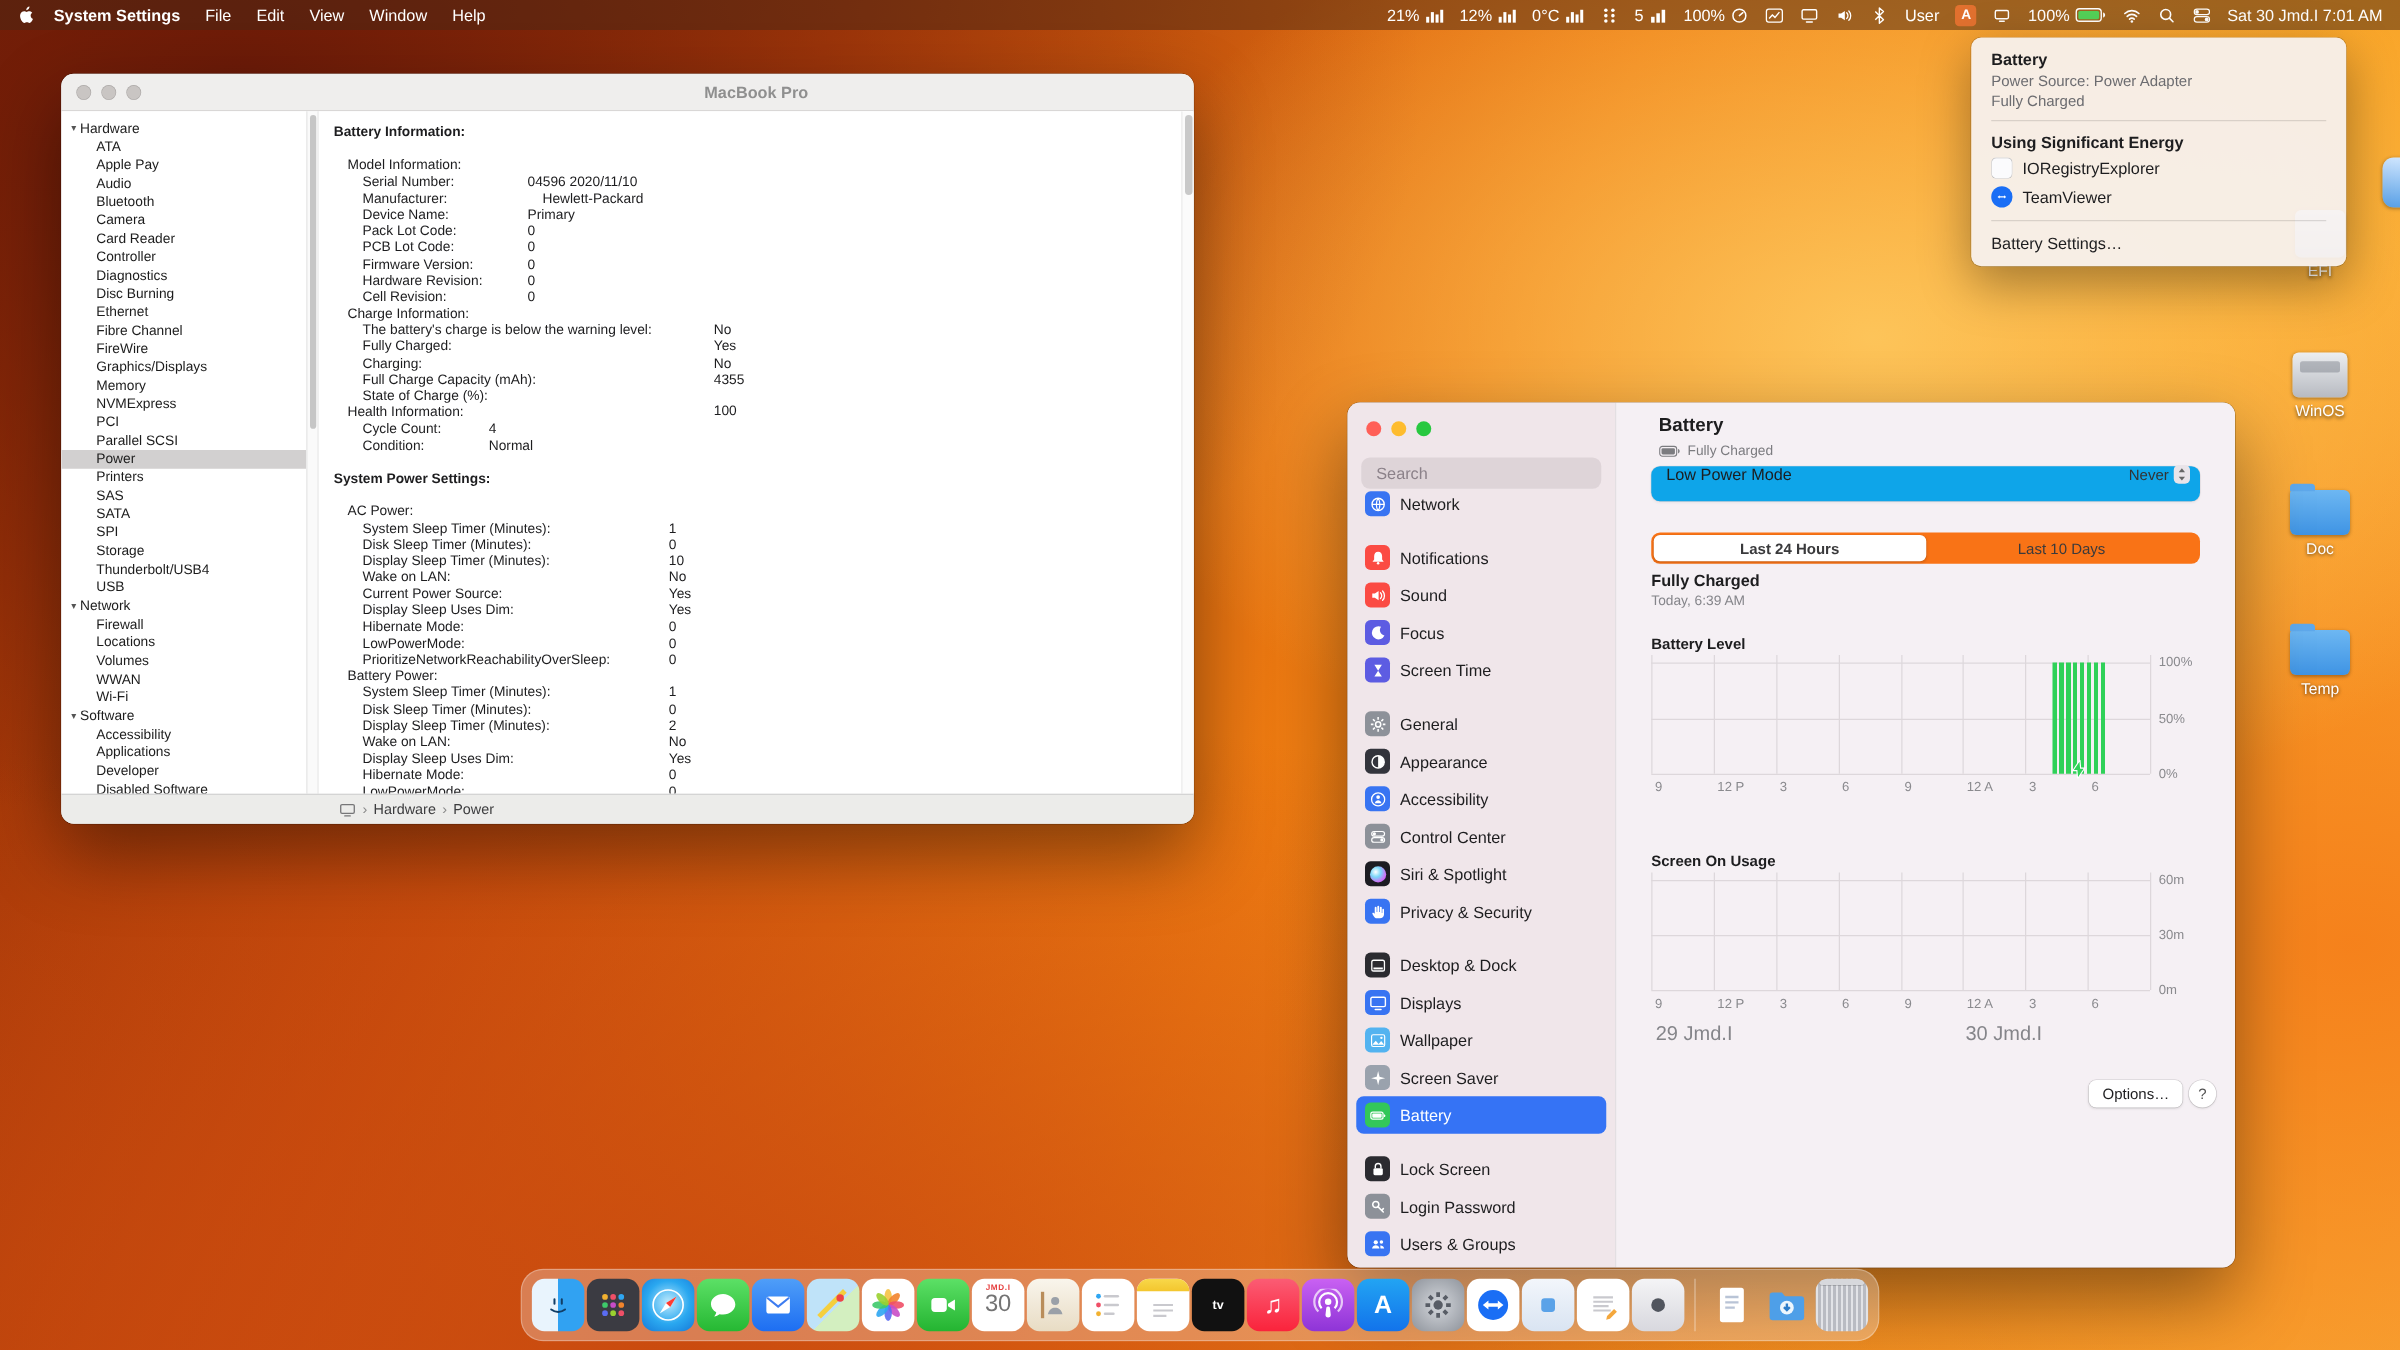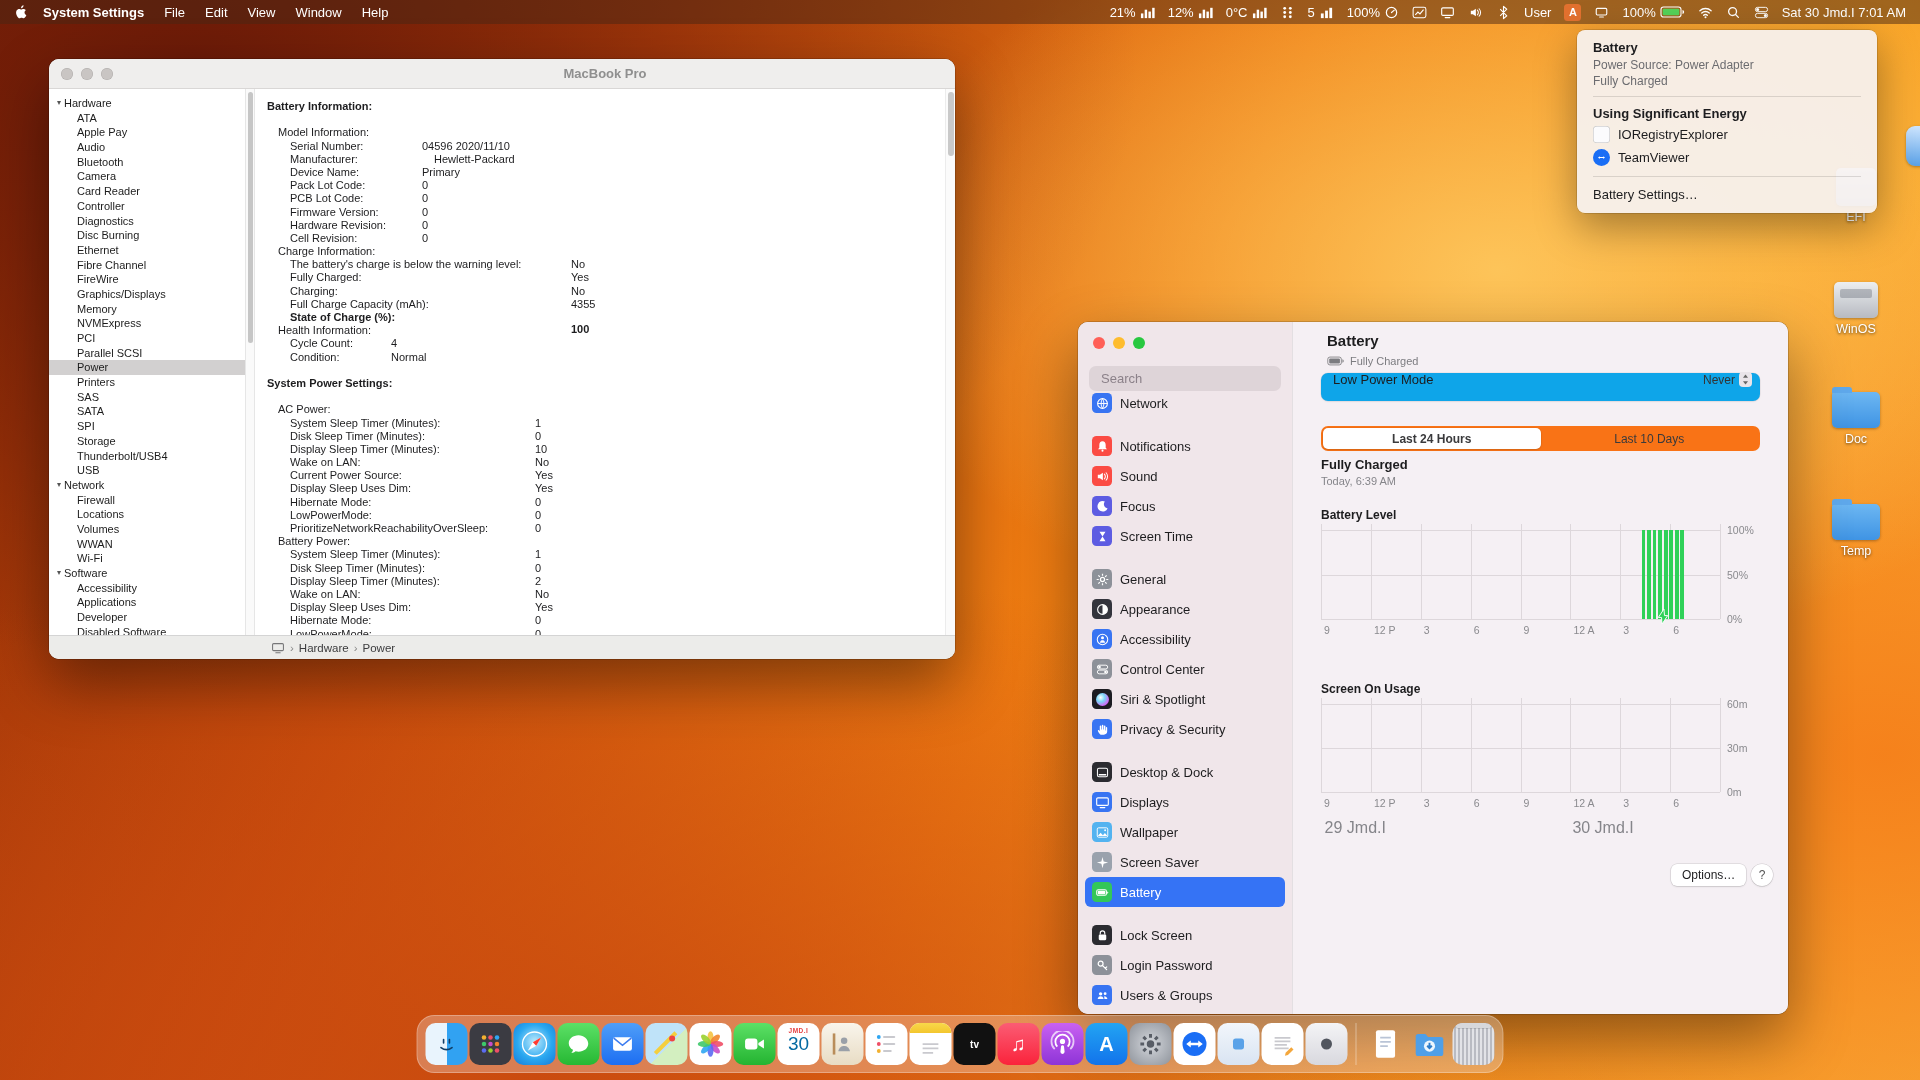--- a/index.html
+++ b/index.html
@@ -132,21 +132,21 @@
   .art-clip{width:40px;height:40px;border-radius:9px;background:linear-gradient(180deg,#cfe6ff,#5aa2e8);box-shadow:0 1px 3px rgba(0,0,0,.3)}
 
   
   .dock{position:absolute;left:50%;bottom:7px;transform:translateX(-50%);z-index:30;height:58px;padding:7px 8px;
     display:flex;align-items:center;gap:2px;background:rgba(252,242,238,.30);border:1px solid rgba(255,255,255,.28);border-radius:18px}
   .dock-item{width:42px;height:42px;border-radius:10px;position:relative;overflow:hidden;flex:0 0 auto;cursor:default}
   .dock-item svg{position:absolute;inset:0;margin:auto}
   .dock-sep{width:1px;height:42px;background:rgba(255,255,255,.4);margin:0 6px;flex:0 0 auto}
   .dk-glyph{position:absolute;inset:0;display:flex;align-items:center;justify-content:center;color:#fff;font-weight:700}
   .cal-top{position:absolute;top:4px;left:0;right:0;text-align:center;font-size:6.5px;font-weight:700;color:#e64141;letter-spacing:.5px}
-  .cal-day{position:absolute;top:10px;left:0;right:0;text-align:center;font-size:19px;font-weight:400;color:#0369a1}
+  .cal-day{position:absolute;top:10px;left:0;right:0;text-align:center;font-size:19px;font-weight:400;color:#737373}
   .notes-strip{position:absolute;top:0;left:0;right:0;height:10px;background:linear-gradient(180deg,#f8d84a,#f3c62e)}
   .trash-rim{position:absolute;top:0;left:3px;right:3px;height:5px;border-radius:2px;background:#d7d8dc;box-shadow:0 .5px 0 rgba(0,0,0,.2)}
 </style>
 </head>
 <body>
 
 <div class="desktop">
 
   <div class="menu-bar">
     <span class="mb-apple">
@@ -420,21 +420,21 @@
             <div class="si-line" style="padding-left: 23px;"><span>Pack Lot Code:</span><span class="val" style="left: 155px;">0</span></div>
             <div class="si-line" style="padding-left: 23px;"><span>PCB Lot Code:</span><span class="val" style="left: 155px;">0</span></div>
             <div class="si-line" style="padding-left: 23px;"><span>Firmware Version:</span><span class="val" style="left: 155px;">0</span></div>
             <div class="si-line" style="padding-left: 23px;"><span>Hardware Revision:</span><span class="val" style="left: 155px;">0</span></div>
             <div class="si-line" style="padding-left: 23px;"><span>Cell Revision:</span><span class="val" style="left: 155px;">0</span></div>
             <div class="si-line" style="padding-left: 11px;">Charge Information:</div>
             <div class="si-line" style="padding-left: 23px;"><span>The battery's charge is below the warning level:</span><span class="val" style="left: 304px;">No</span></div>
             <div class="si-line" style="padding-left: 23px;"><span>Fully Charged:</span><span class="val" style="left: 304px;">Yes</span></div>
             <div class="si-line" style="padding-left: 23px;"><span>Charging:</span><span class="val" style="left: 304px;">No</span></div>
             <div class="si-line" style="padding-left: 23px;"><span>Full Charge Capacity (mAh):</span><span class="val" style="left: 304px;">4355</span></div>
-            <div class="si-line" style="padding-left: 23px; font-weight: bold;"><span>State of Charge (%):</span><span class="val" style="left: 304px; margin-top: 12px;">100</span></div>
+            <div class="si-line" style="padding-left: 23px;"><span>State of Charge (%):</span><span class="val" style="left: 304px; margin-top: 12px;">100</span></div>
             <div class="si-line" style="padding-left: 11px;">Health Information:</div>
             <div class="si-line" style="padding-left: 23px;"><span>Cycle Count:</span><span class="val" style="left: 124px;">4</span></div>
             <div class="si-line" style="padding-left: 23px;"><span>Condition:</span><span class="val" style="left: 124px;">Normal</span></div>
             <div class="si-line"></div>
             <div class="si-line b" style="padding-left: 0px;">System Power Settings:</div>
             <div class="si-line"></div>
             <div class="si-line" style="padding-left: 11px;">AC Power:</div>
             <div class="si-line" style="padding-left: 23px;"><span>System Sleep Timer (Minutes):</span><span class="val" style="left: 268px;">1</span></div>
             <div class="si-line" style="padding-left: 23px;"><span>Disk Sleep Timer (Minutes):</span><span class="val" style="left: 268px;">0</span></div>
             <div class="si-line" style="padding-left: 23px;"><span>Display Sleep Timer (Minutes):</span><span class="val" style="left: 268px;">10</span></div>

